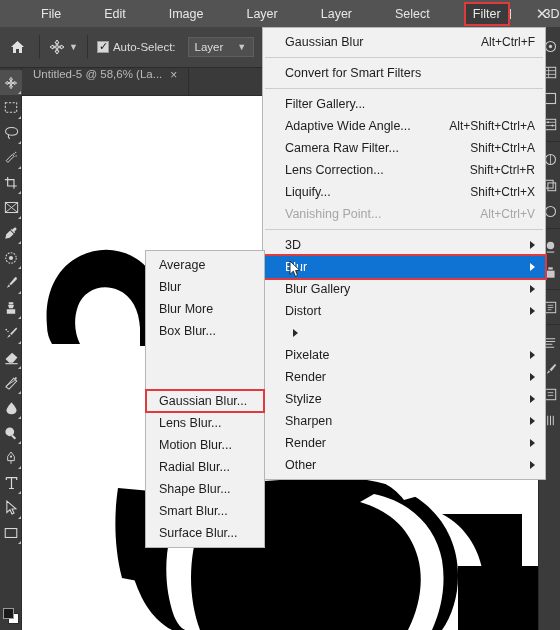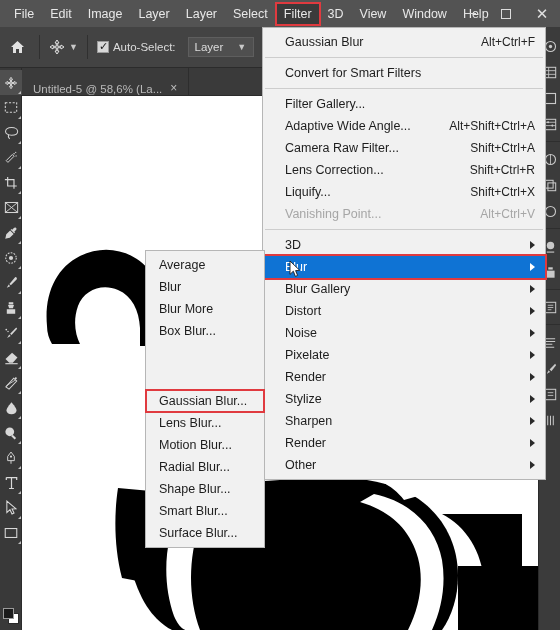--- a/index.html
+++ b/index.html
@@ -16,20 +16,21 @@
     position: absolute; top: 0; left: 0;
     width: 560px; height: 27px;
     background: #535353;
     display: flex; align-items: center;
     padding-left: 6px;
   }
   .menu-item {
     color: #e8e8e8; font-size: 12.5px;
     padding: 4px 8px; white-space: nowrap;
     line-height: 14px;
+    margin-left: 27px;
   }
   .menu-item.active {
     background: #3b3b3b;
     outline: 2px solid #e03a3f;
     outline-offset: -1px;
     position: relative; z-index: 60;
   }
   .wincontrols {
     position: absolute; right: 0; top: 0;
     height: 27px; display: flex; align-items: center;
@@ -73,21 +74,21 @@
 
   
   .tabbar {
     position: absolute; top: 68px; left: 22px;
     width: 538px; height: 28px;
     background: #3a3a3a;
     display: flex; align-items: stretch;
     border-bottom: 1px solid #2b2b2b;
   }
   .tab {
-    display: flex; align-items: flex-end; gap: 8px;
+    display: flex; align-items: flex-start; gap: 8px;
     padding: 0 11px; font-size: 11.5px;
     color: #b9b9b9; background: #3a3a3a;
     border-right: 1px solid #2d2d2d;
     white-space: nowrap;
   }
   .tab.active { background: #535353; color: #ffffff; font-weight: bold; }
   .tab .close { font-size: 12px; color: #bdbdbd; }
 
   
   .toolbar {
@@ -581,21 +582,20 @@
 
     <div class="fm-row">
       <span class="lbl">Blur Gallery</span>
       <span class="arrow"></span>
     </div>
     <div class="fm-row">
       <span class="lbl">Distort</span>
       <span class="arrow"></span>
     </div>
     <div class="fm-row">
-      <span class="lbl">Noise</span>
       <span class="arrow"></span>
     </div>
     <div class="fm-row">
       <span class="lbl">Pixelate</span>
       <span class="arrow"></span>
     </div>
     <div class="fm-row">
       <span class="lbl">Render</span>
       <span class="arrow"></span>
     </div>

